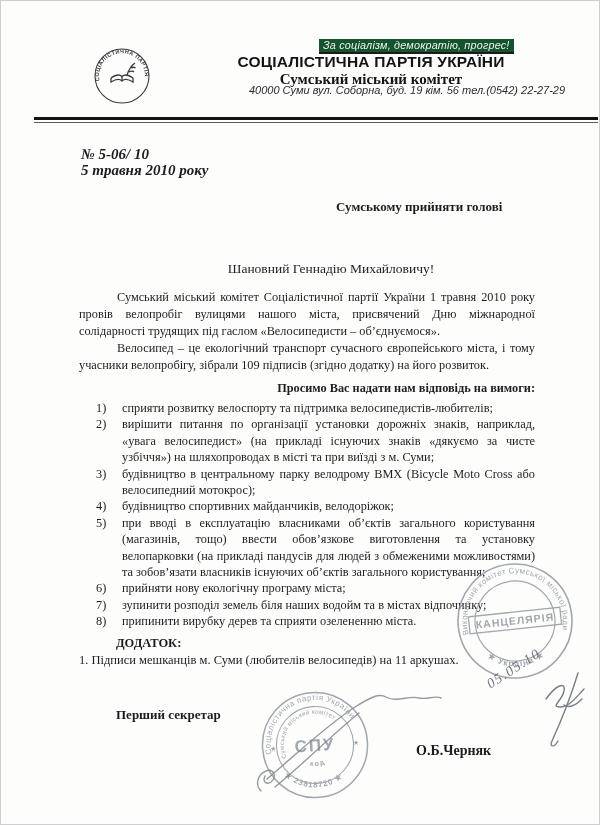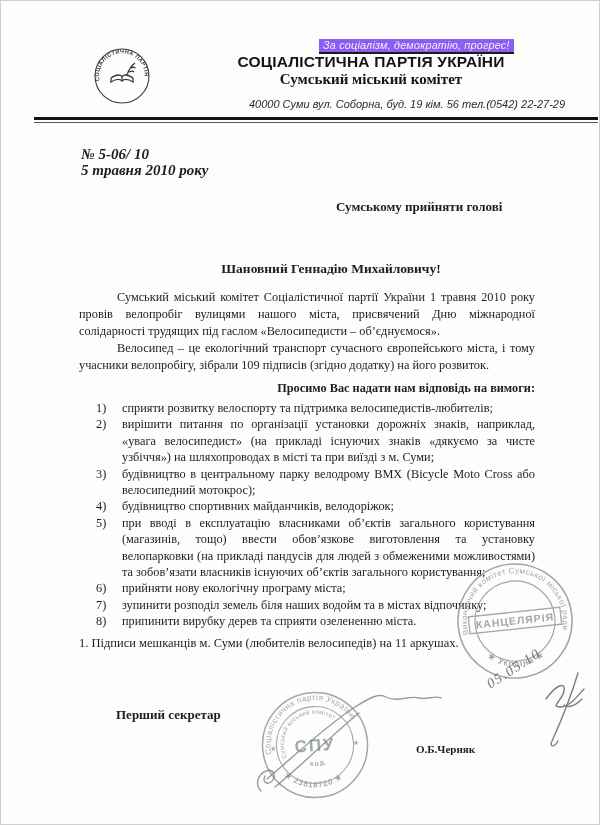--- a/index.html
+++ b/index.html
@@ -6,64 +6,64 @@
   .page{
     position:relative; width:600px; height:825px; margin:0 auto;
     background:#fdfdfc; overflow:hidden; box-sizing:border-box;
     border:1px solid #cfcfcf;
     font-family:"Liberation Serif", serif; color:#1d1d20;
   }
   
   .logo{position:absolute; left:90px; top:44px;}
   .motto{
     position:absolute; left:318px; top:38px; padding:0 4px 1px;
-    background:#8b5cf6; color:#f2f2ee; font-family:"Liberation Sans",sans-serif;
+    background:#14532d; color:#f2f2ee; font-family:"Liberation Sans",sans-serif;
     font-style:italic; font-size:10.8px; letter-spacing:.2px;
     border-bottom:2px solid #1b1b1b;
   }
   .party-name{
     position:absolute; left:210px; top:52px; width:320px; text-align:center;
     font-family:"Liberation Sans",sans-serif; font-weight:bold; font-size:15.5px;
     letter-spacing:.2px; color:#141416;
   }
   .committee{
     position:absolute; left:210px; top:70px; width:320px; text-align:center;
     font-weight:bold; font-size:15px; color:#141416;
   }
   .address{
-    position:absolute; left:238px; top:97px; width:336px; text-align:center;
+    position:absolute; left:238px; top:83px; width:336px; text-align:center;
     font-family:"Liberation Sans",sans-serif; font-style:italic; font-size:11px; color:#2b2b2e;
   }
   .rule{
     position:absolute; left:33px; top:116px; width:564px; height:2px;
     border-top:3px solid #141414; border-bottom:1px solid #5a5a5a;
   }
   
   .ref{position:absolute; left:80px; top:145px; font-weight:bold; font-style:italic;
        font-size:15px; line-height:16px;}
   .addressee{position:absolute; left:335px; top:197px; font-weight:bold;
        font-size:13px; line-height:17.5px;}
   .salutation{position:absolute; left:100px; top:260px; width:460px; text-align:center;
-       font-weight:bold; font-size:13.5px;}
+       font-weight:normal; font-size:13.5px;}
   
   .body-text{position:absolute; left:78px; top:288px; width:456px;
        font-size:12.3px; line-height:17px; text-align:justify;}
   .body-text p{margin:0; text-indent:38px;}
   .request{font-weight:bold; text-indent:37px; margin-top:6px !important; text-align:right;}
   .demands{position:absolute; left:78px; top:399px; width:456px;
        font-size:12.3px; line-height:16.4px;}
   .demand{display:flex;}
   .demand .num{flex:none; width:26px; padding-left:17px; box-sizing:content-box;}
   .demand .txt{flex:1; text-align:justify;}
   
   .attachment{position:absolute; left:78px; top:634px; font-size:12.5px; line-height:17px;}
   .attachment .att-heading{font-weight:bold; margin-left:37px;}
   .sig-titles{position:absolute; left:115px; top:705px; font-weight:bold;
        font-size:13px; line-height:18px;}
-  .sig-name{position:absolute; left:415px; top:742px; font-weight:bold; font-size:11px;}
+  .sig-name{position:absolute; left:415px; top:742px; font-weight:bold; font-size:14px;}
   
   .stamp{position:absolute; opacity:.8;}
   .stamp-chancellery{left:452px; top:558px; transform:rotate(-6deg);}
   .stamp-spu{left:259px; top:689px; transform:rotate(-4deg);}
   .hand-date{
     position:absolute; left:480px; top:652px; width:90px;
     font-style:italic; font-size:14px; color:#596068; opacity:.85;
     transform:rotate(-33deg); letter-spacing:1.5px; white-space:nowrap;
   }
   .hand-sig1{position:absolute; left:515px; top:660px; opacity:.8;}
@@ -145,20 +145,21 @@
       <span class="num">7)</span>
       <span class="txt">зупинити розподіл земель біля наших водойм та в містах відпочинку;</span>
     </div>
     <div class="demand">
       <span class="num">8)</span>
       <span class="txt">припинити вирубку дерев та сприяти озелененню міста.</span>
     </div>
   </div>
 
   <div class="attachment">
+    <div class="att-heading">ДОДАТОК:</div>
     <div>1. Підписи мешканців м. Суми  (любителів велосипедів) на 11 аркушах.</div>
   </div>
 
   <div class="sig-titles">
     <div>Перший секретар</div>
   </div>
   <div class="sig-name">О.Б.Черняк</div>
 
   <svg class="stamp stamp-chancellery" width="124" height="124" viewBox="0 0 124 124">
     <g stroke="#8b929b" fill="none">

